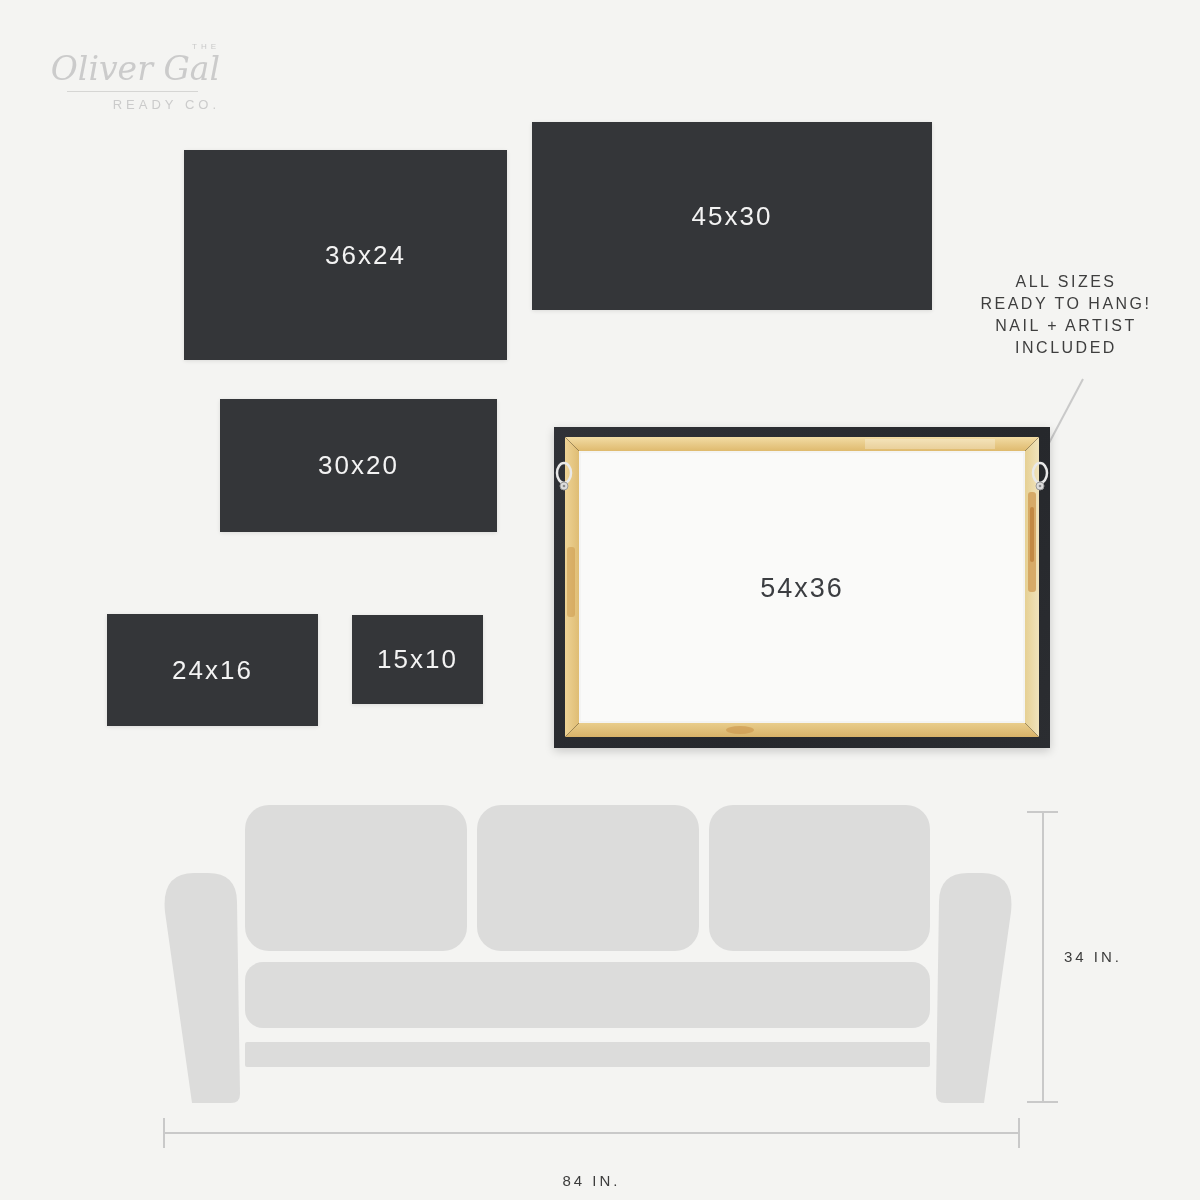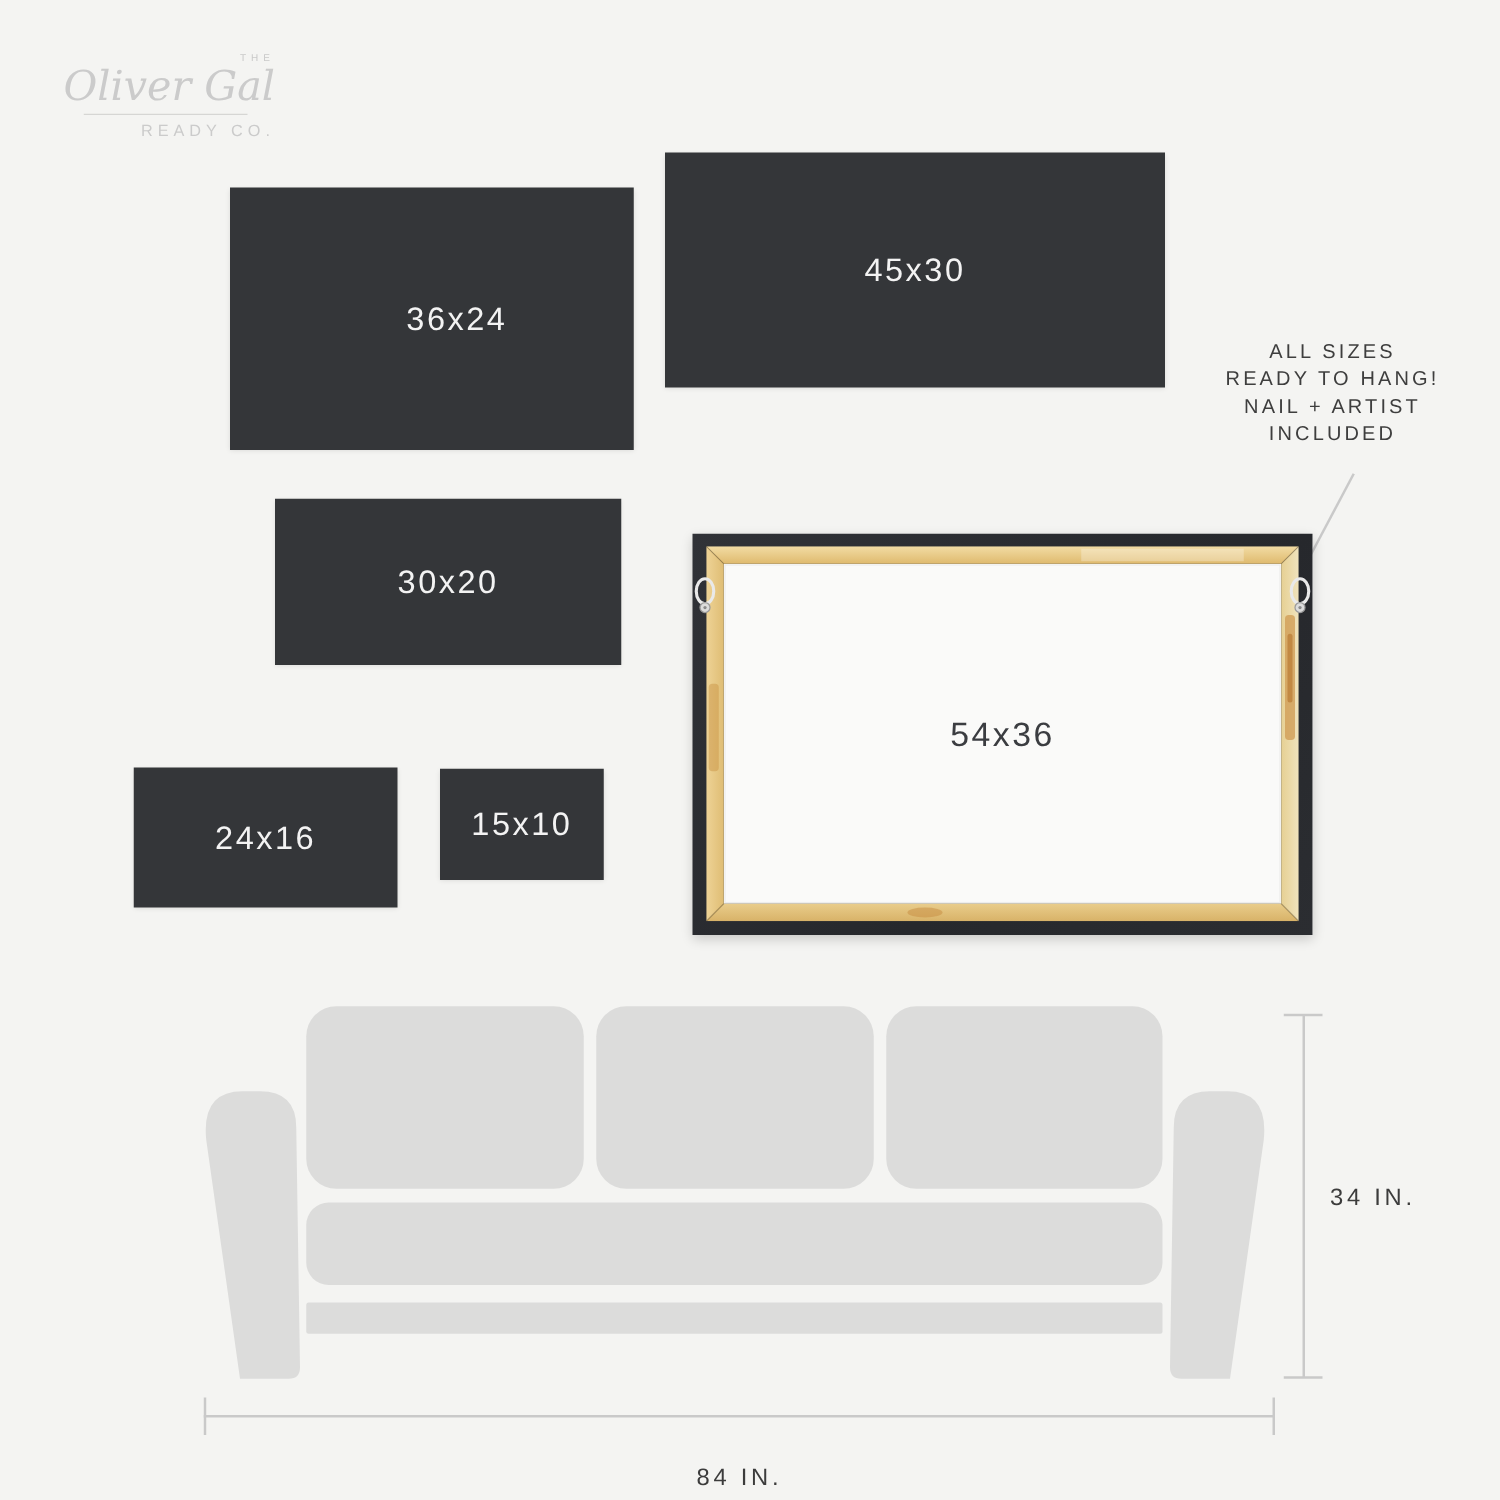--- a/index.html
+++ b/index.html
@@ -51,21 +51,21 @@
   .sofa-svg { position:absolute; left:150px; top:800px; }
 
   
   .mline { position:absolute; background:#c9c9c9; }
   .v-line    { left:1042px; top:812px; width:2px;  height:290px; }
   .v-cap-top { left:1027px; top:811px; width:31px; height:2px; }
   .v-cap-bot { left:1027px; top:1101px;width:31px; height:2px; }
   .h-line    { left:163px;  top:1132px;width:857px;height:2px; }
   .h-cap-l   { left:163px;  top:1118px;width:2px;  height:30px; }
   .h-cap-r   { left:1018px; top:1118px;width:2px;  height:30px; }
-  .dim-label { position:absolute; color:#3c3c3c; font-size:19px; letter-spacing:3px; font-weight:400; }
+  .dim-label { position:absolute; color:#3c3c3c; font-size:15px; letter-spacing:3px; font-weight:400; }
   .dim-h { left:1064px; top:948px; }
   .dim-w { left:163px; top:1156px; width:857px; text-align:center;margin-top:16px; }
 </style>
 </head>
 <body>
 
 <div id="canvas">
 
   <div class="logo">
     <div class="logo-the">THE</div>

